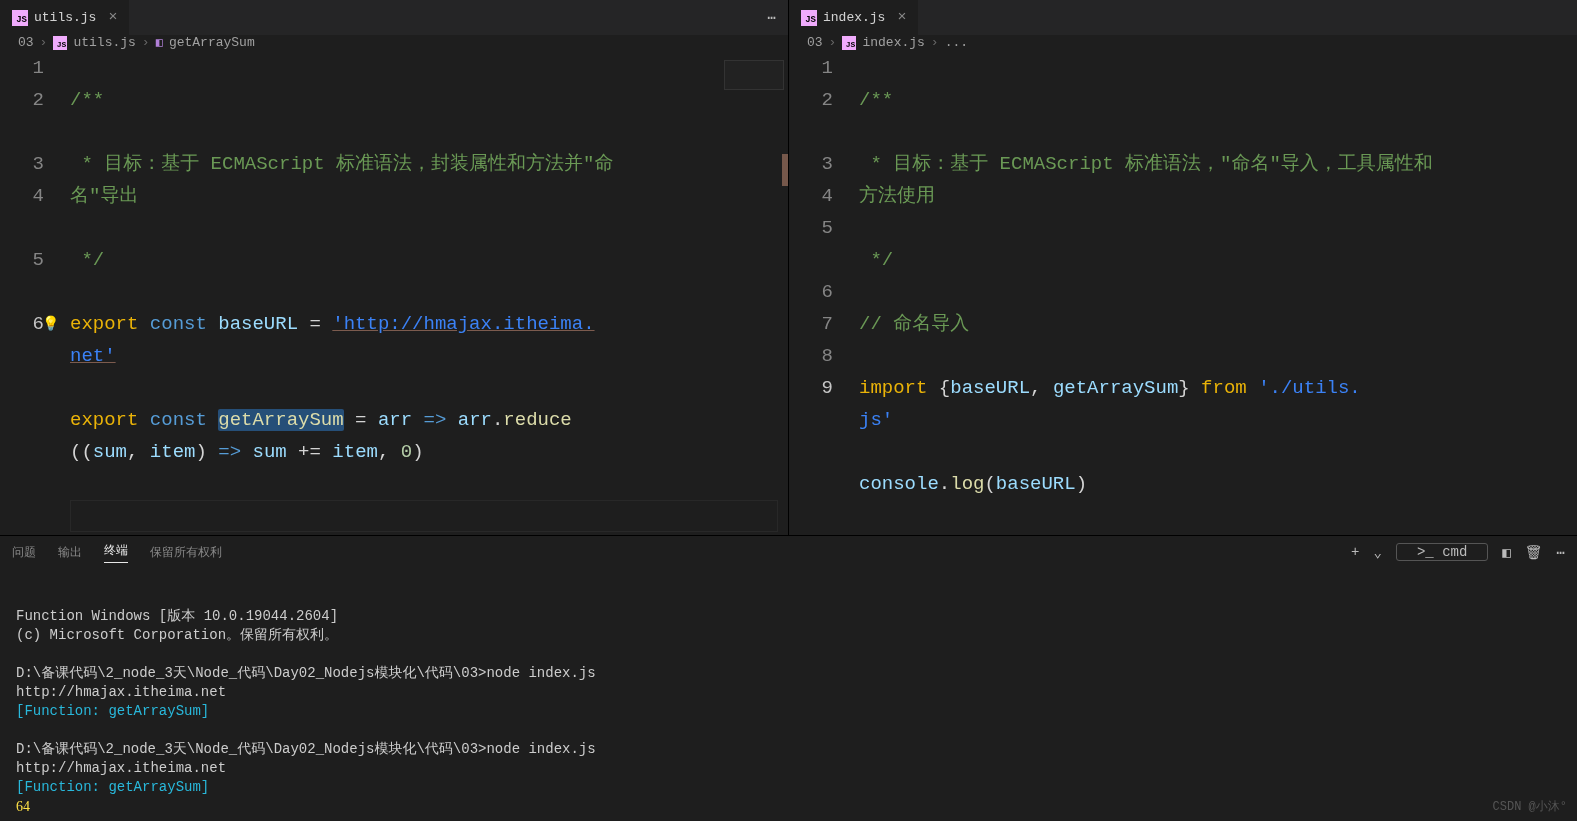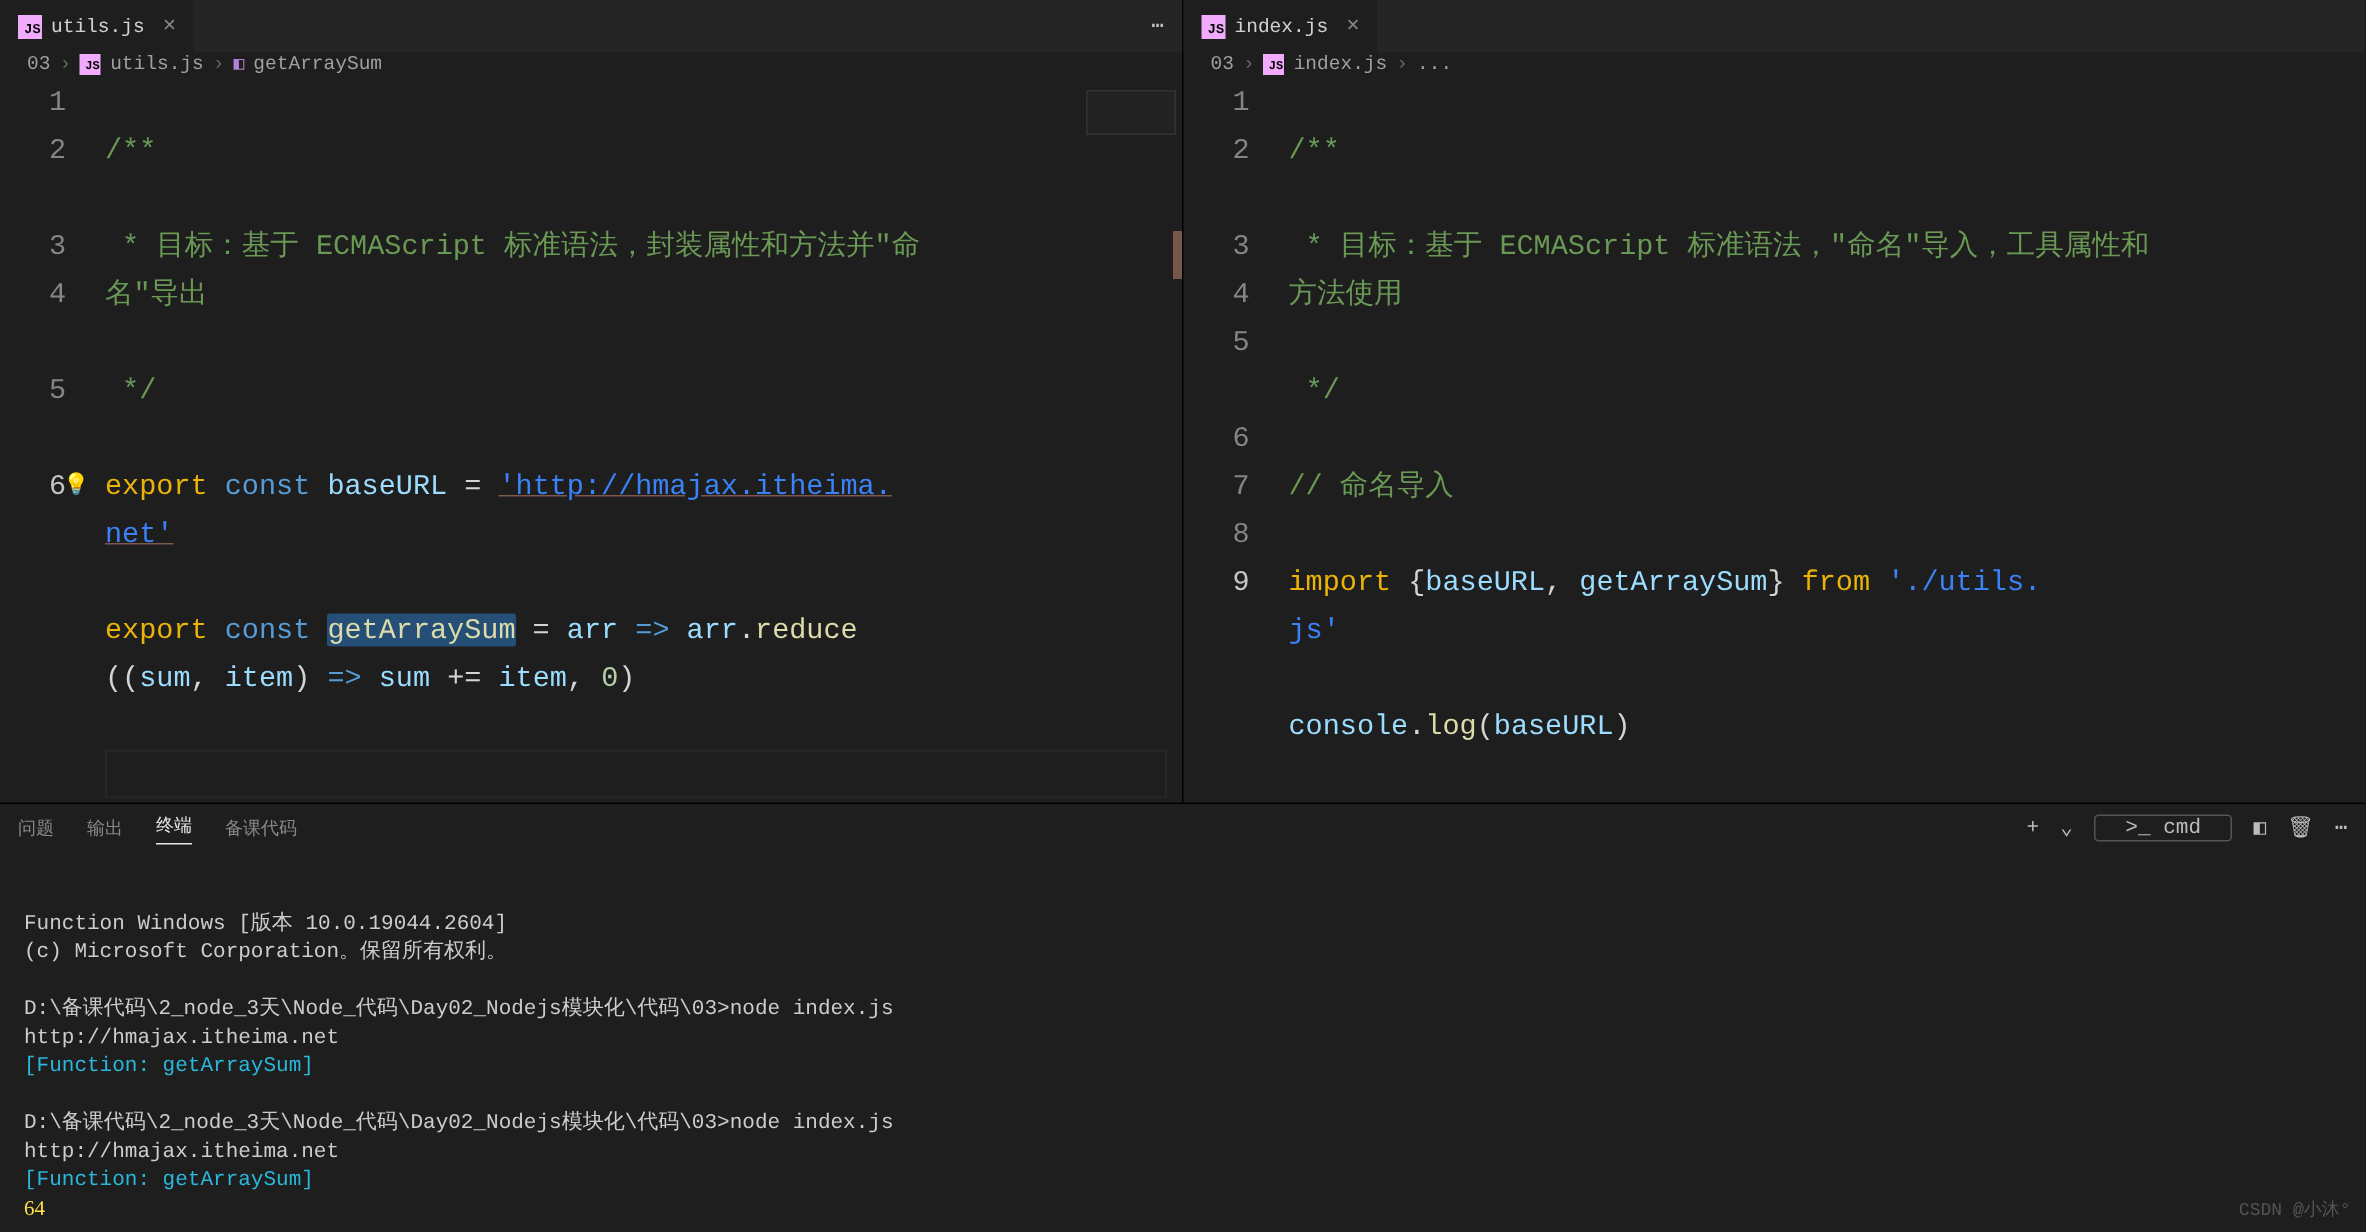--- a/index.html
+++ b/index.html
@@ -268,21 +268,21 @@
       </div>
     </div>
   </div>
 </div>
 
 <div class="panel">
   <div class="panel-tabs">
     <span class="ptab">问题</span>
     <span class="ptab">输出</span>
     <span class="ptab active">终端</span>
-    <span class="ptab">备课代码</span>
+    <span class="ptab">保留所有权利</span>
     <div class="panel-spacer"></div>
     <div class="panel-actions">
       <span>+</span>
       <span>⌄</span>
       <span class="cmd-badge">&gt;_ <span>cmd</span></span>
       <span>◧</span>
       <span>🗑</span>
       <span>⋯</span>
     </div>
   </div>

